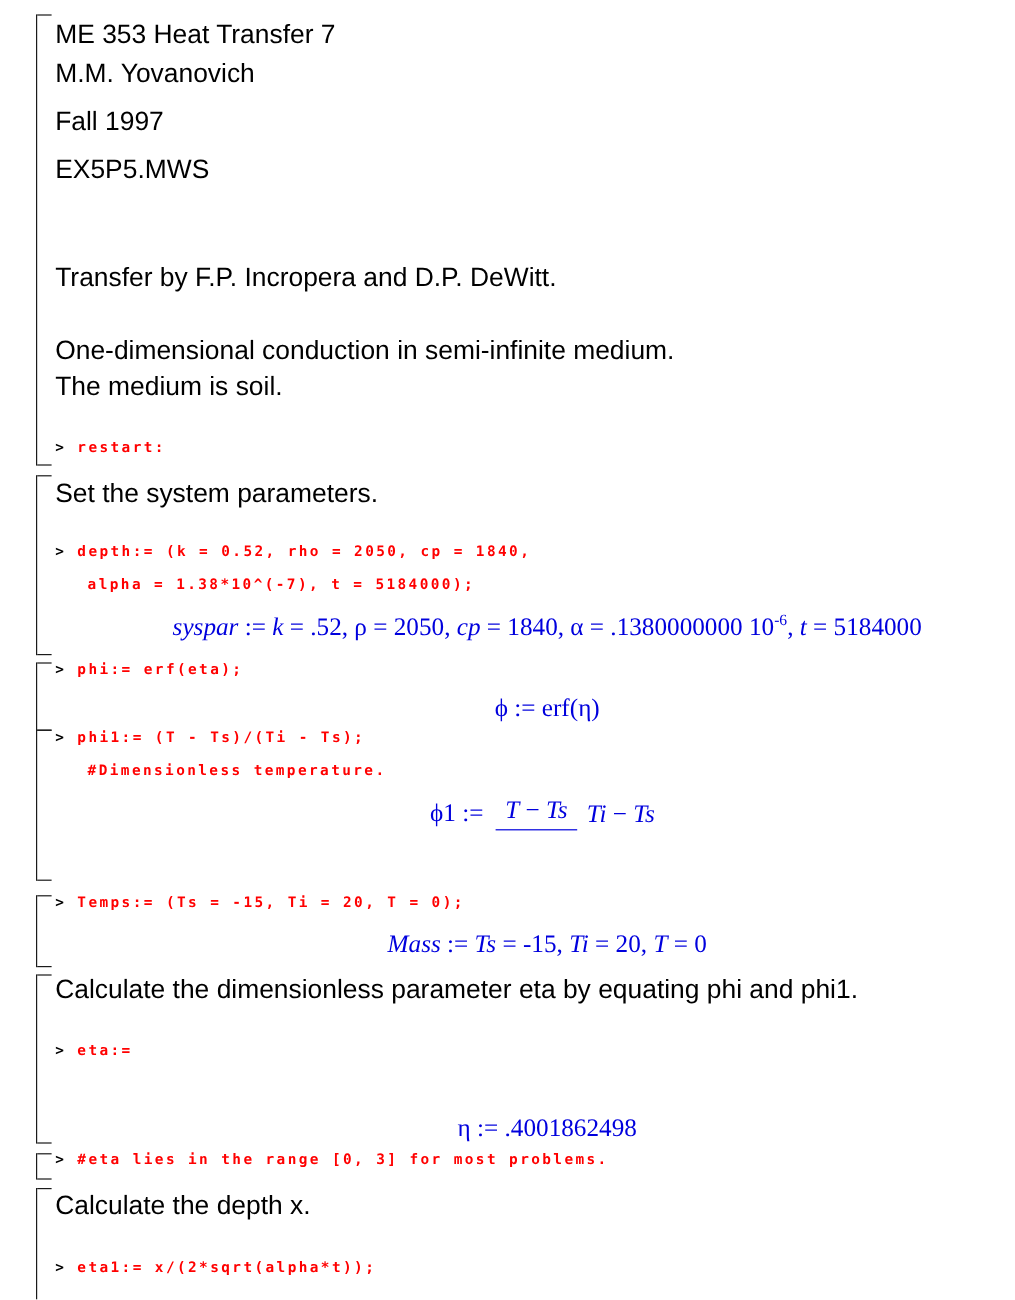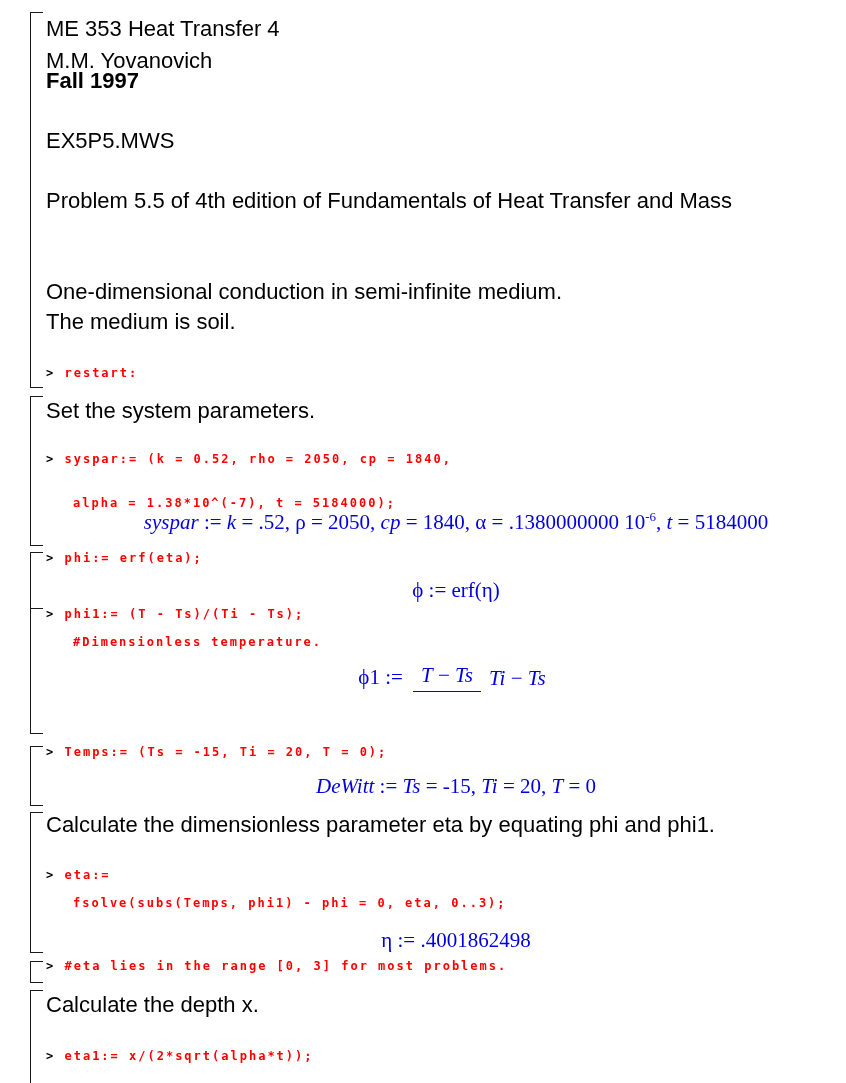--- a/index.html
+++ b/index.html
@@ -86,59 +86,58 @@
     vertical-align:middle;
     margin-left:5px;
   }
   .frac .num { padding:0 8px 3px; border-bottom:1.5px solid #0000dd; }
   .frac .den { padding:3px 8px 0; }
 </style>
 </head>
 <body>
 
 <div class="group" style="top:12px; height:376px;">
-  <div class="t" style="top:4px;">ME 353 Heat Transfer 4</div>
+  <div class="t" style="top:4px;">ME 353 Heat Transfer 7</div>
   <div class="t" style="top:36px;">M.M. Yovanovich</div>
-  <div class="t" style="top:56px;font-weight:bold;">Fall 1997</div>
+  <div class="t" style="top:76px;">Fall 1997</div>
   <div class="t" style="top:116px;">EX5P5.MWS</div>
-  <div class="t" style="top:176px;">Problem 5.5 of 4th edition of Fundamentals of Heat Transfer and Mass</div>
+  <div class="t" style="top:206px;">Transfer by F.P. Incropera and D.P. DeWitt.</div>
   <div class="t" style="top:267px;">One-dimensional conduction in semi-infinite medium.</div>
   <div class="t" style="top:297px;">The medium is soil.</div>
   <div class="code" style="top:354px;"><span class="prompt">&gt; </span><span>restart:</span></div>
 </div>
 
 <div class="group" style="top:396px; height:150px;">
   <div class="t" style="top:2px;">Set the system parameters.</div>
-  <div class="code" style="top:56px;"><span class="prompt">&gt; </span><span>syspar:= (k = 0.52, rho = 2050, cp = 1840,</span></div>
-  <div class="code cont" style="top:84px;margin-top:16px;"><span>alpha = 1.38*10^(-7), t = 5184000);</span></div>
+  <div class="code" style="top:56px;"><span class="prompt">&gt; </span><span>depth:= (k = 0.52, rho = 2050, cp = 1840,</span></div>
+  <div class="code cont" style="top:84px;"><span>alpha = 1.38*10^(-7), t = 5184000);</span></div>
   <div class="out" style="top:114px;"><span class="mi">syspar</span><span class="mr"> := </span><span class="mi">k</span><span class="mr"> = .52, </span><span class="mg">ρ</span><span class="mr"> = 2050, </span><span class="mi">cp</span><span class="mr"> = 1840, </span><span class="mg">α</span><span class="mr"> = .1380000000 10</span><span class="mr msup">-6</span><span class="mr">, </span><span class="mi">t</span><span class="mr"> = 5184000</span></div>
 </div>
 
 <div class="group" style="top:552px; height:57px;">
   <div class="code" style="top:-1px;text-align:right;"><span class="prompt">&gt; </span><span>phi:= erf(eta);</span></div>
   <div class="out" style="top:26px;"><span class="mg">ϕ</span><span class="mr"> := erf(</span><span class="mg">η</span><span class="mr">)</span></div>
 </div>
 
 <div class="group" style="top:608px; height:126px;">
   <div class="code" style="top:-1px;"><span class="prompt">&gt; </span><span>phi1:= (T - Ts)/(Ti - Ts);</span></div>
   <div class="code cont" style="top:27px;"><span>#Dimensionless temperature.</span></div>
   <div class="out out-frac" style="top:55px;">
     <span class="mg">ϕ</span><span class="mr">1 := </span><span class="frac"><span class="num"><span class="mi">T</span><span class="mr"> − </span><span class="mi">Ts</span></span><span class="den"><span class="mi">Ti</span><span class="mr"> − </span><span class="mi">Ts</span></span></span>
   </div>
 </div>
 
 <div class="group" style="top:746px; height:60px;">
   <div class="code" style="top:-1px;"><span class="prompt">&gt; </span><span>Temps:= (Ts = -15, Ti = 20, T = 0);</span></div>
-  <div class="out" style="top:28px;"><span class="mi">DeWitt</span><span class="mr"> := </span><span class="mi">Ts</span><span class="mr"> = -15, </span><span class="mi">Ti</span><span class="mr"> = 20, </span><span class="mi">T</span><span class="mr"> = 0</span></div>
+  <div class="out" style="top:28px;"><span class="mi">Mass</span><span class="mr"> := </span><span class="mi">Ts</span><span class="mr"> = -15, </span><span class="mi">Ti</span><span class="mr"> = 20, </span><span class="mi">T</span><span class="mr"> = 0</span></div>
 </div>
 
 <div class="group" style="top:812px; height:141px;">
   <div class="t" style="top:0px;">Calculate the dimensionless parameter eta by equating phi and phi1.</div>
   <div class="code" style="top:56px;"><span class="prompt">&gt; </span><span>eta:=</span></div>
-  <div class="code cont" style="top:84px;"><span>fsolve(subs(Temps, phi1) - phi = 0, eta, 0..3);</span></div>
   <div class="out" style="top:116px;"><span class="mg">η</span><span class="mr"> := .4001862498</span></div>
 </div>
 
 <div class="group" style="top:961px; height:22px;">
   <div class="code" style="top:-2px;"><span class="prompt">&gt; </span><span>#eta lies in the range [0, 3] for most problems.</span></div>
 </div>
 
 <div class="group open-bottom" style="top:990px; height:93px;">
   <div class="t" style="top:2px;">Calculate the depth x.</div>
   <div class="code" style="top:59px;"><span class="prompt">&gt; </span><span>eta1:= x/(2*sqrt(alpha*t));</span></div>

